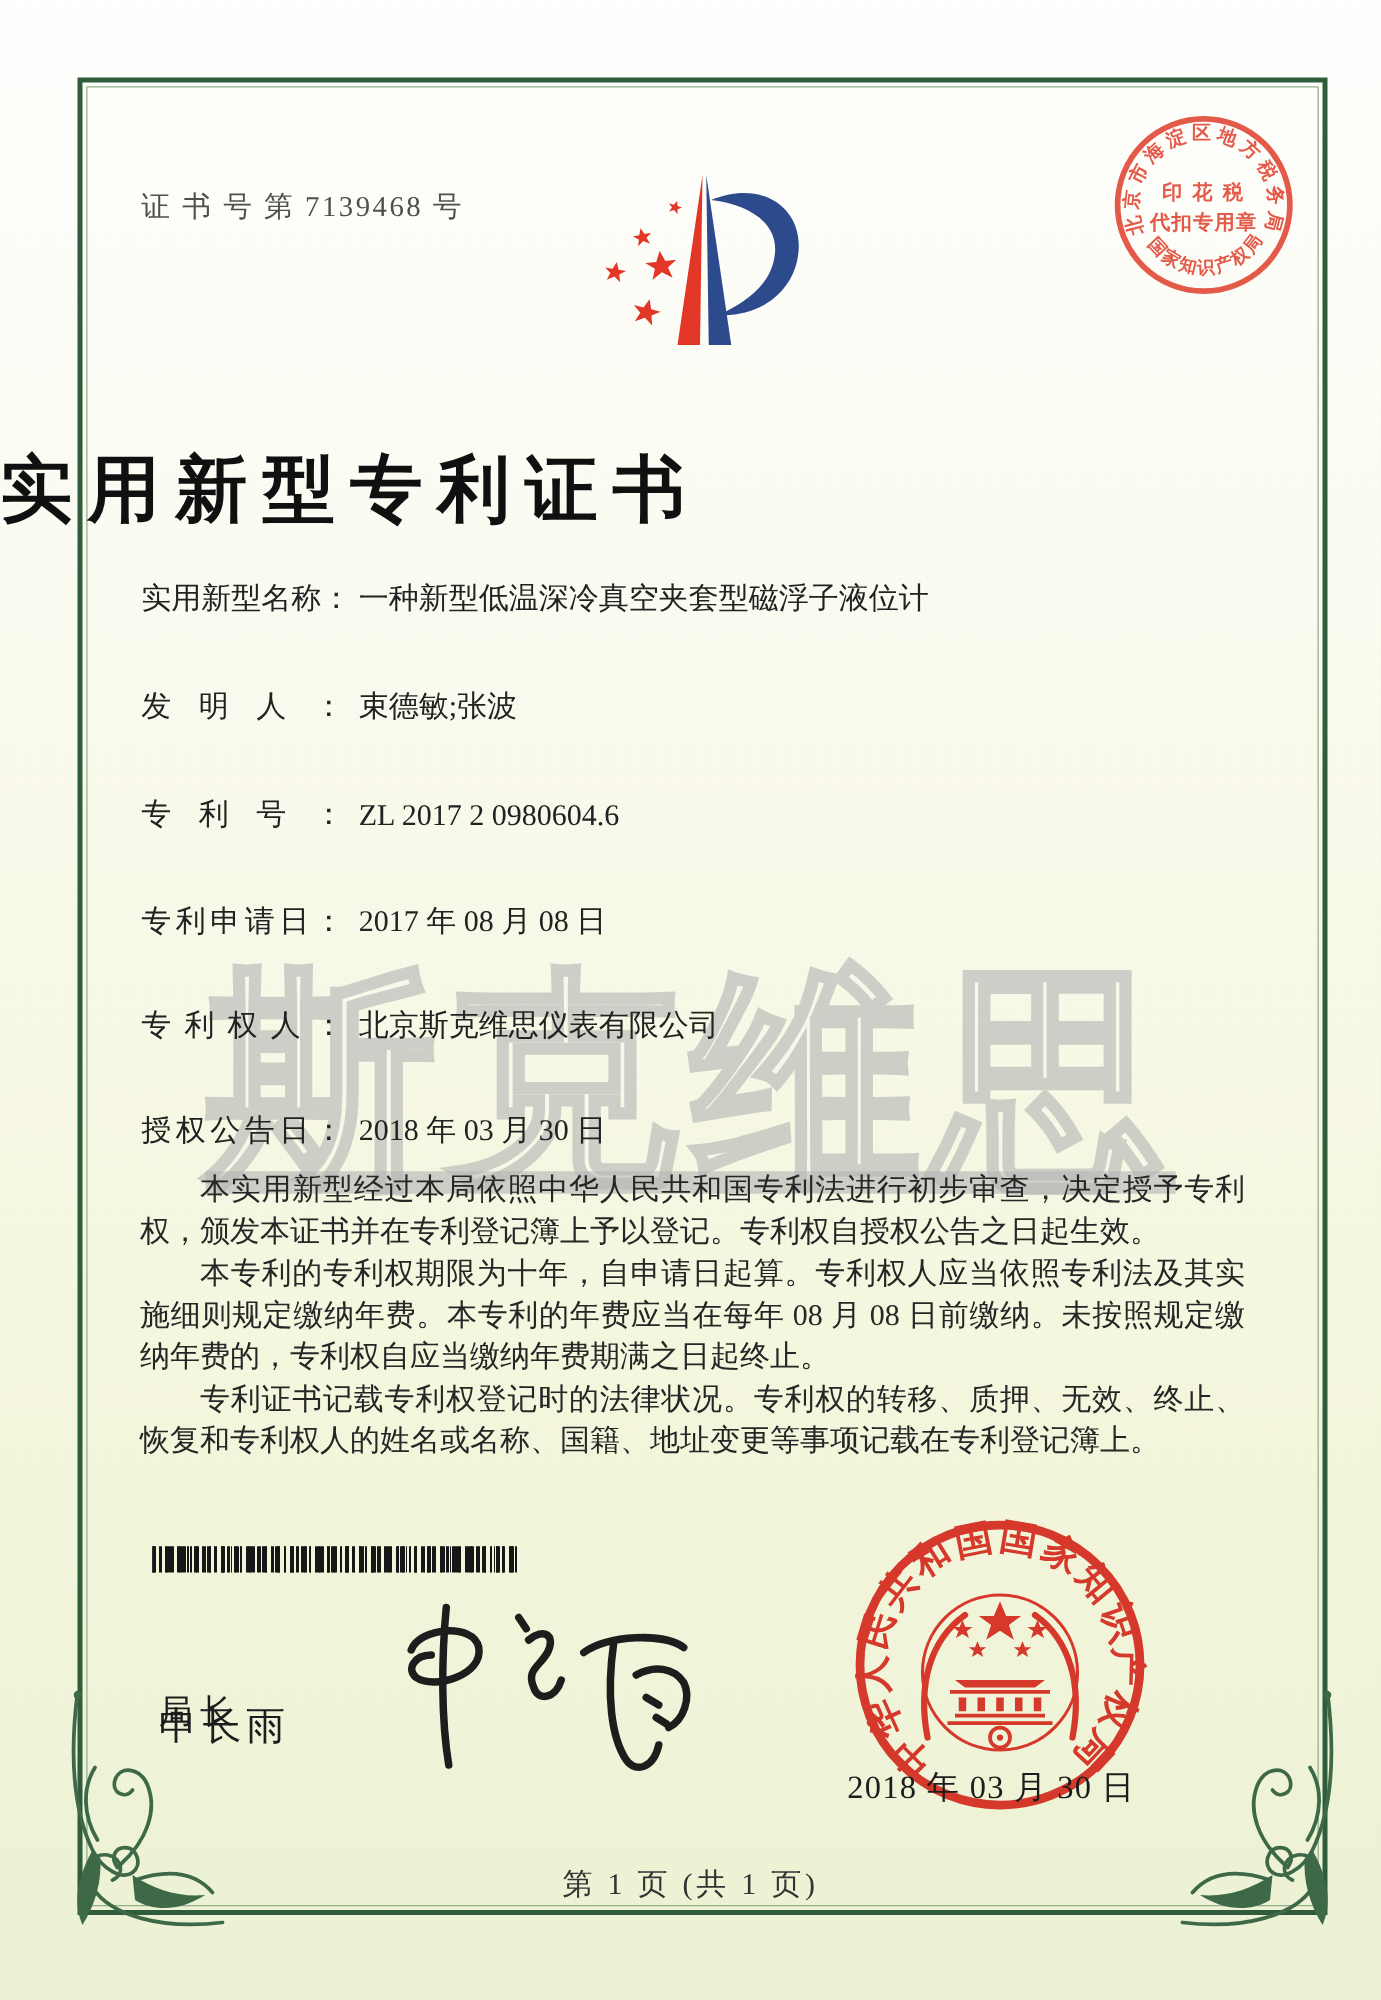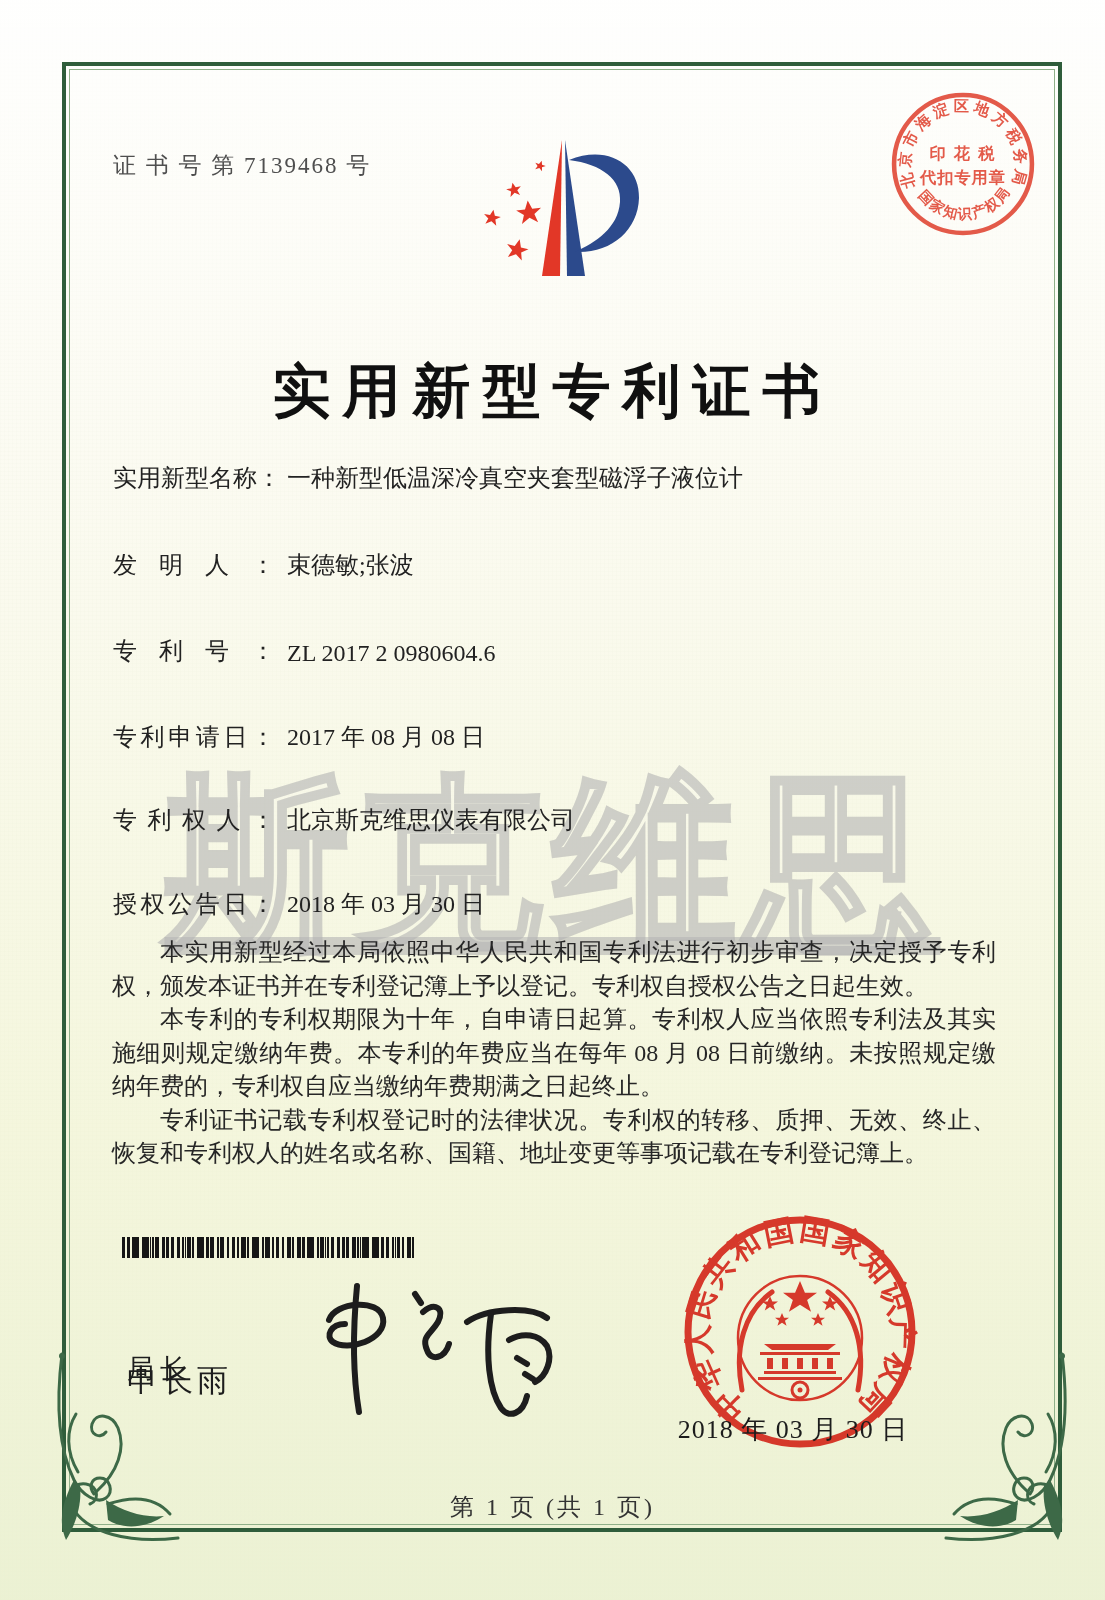--- a/index.html
+++ b/index.html
@@ -24,21 +24,21 @@
     -webkit-text-stroke:4px rgba(178,178,178,0.60);
     z-index:1;
     text-decoration:underline;
   }
   .content{position:absolute;inset:0;z-index:2;padding-left:17px;}
   
   .cert-number{position:absolute;left:113px;top:150px;font-size:23px;color:#4f4f4f;letter-spacing:2px;}
   .logo{position:absolute;left:472px;top:136px;width:180px;height:150px;}
   .tax-stamp{position:absolute;left:889px;top:90px;width:148px;height:148px;opacity:.94;}
   .title{
-    position:absolute;left:0;width:100%;top:314px;text-align:center;
+    position:absolute;left:0;width:100%;top:314px;
     font-size:58px;font-weight:700;color:#101010;letter-spacing:12px;white-space:nowrap;
   }
   
   .field{position:absolute;left:113px;font-size:24px;color:#222;white-space:nowrap;}
   .field-label{display:inline-block;width:162px;text-align:justify;text-align-last:justify;vertical-align:bottom;}
   .field-value{margin-left:6px;}
   .f0{top:462px}.f1{top:549px}.f2{top:635px}.f3{top:721px}.f4{top:804px}.f5{top:888px}
   
   .paras{position:absolute;left:112px;top:936px;width:884px;font-size:24px;line-height:33.5px;color:#262626;text-align:justify;}
   .paras p{margin:0;text-indent:2em;}

